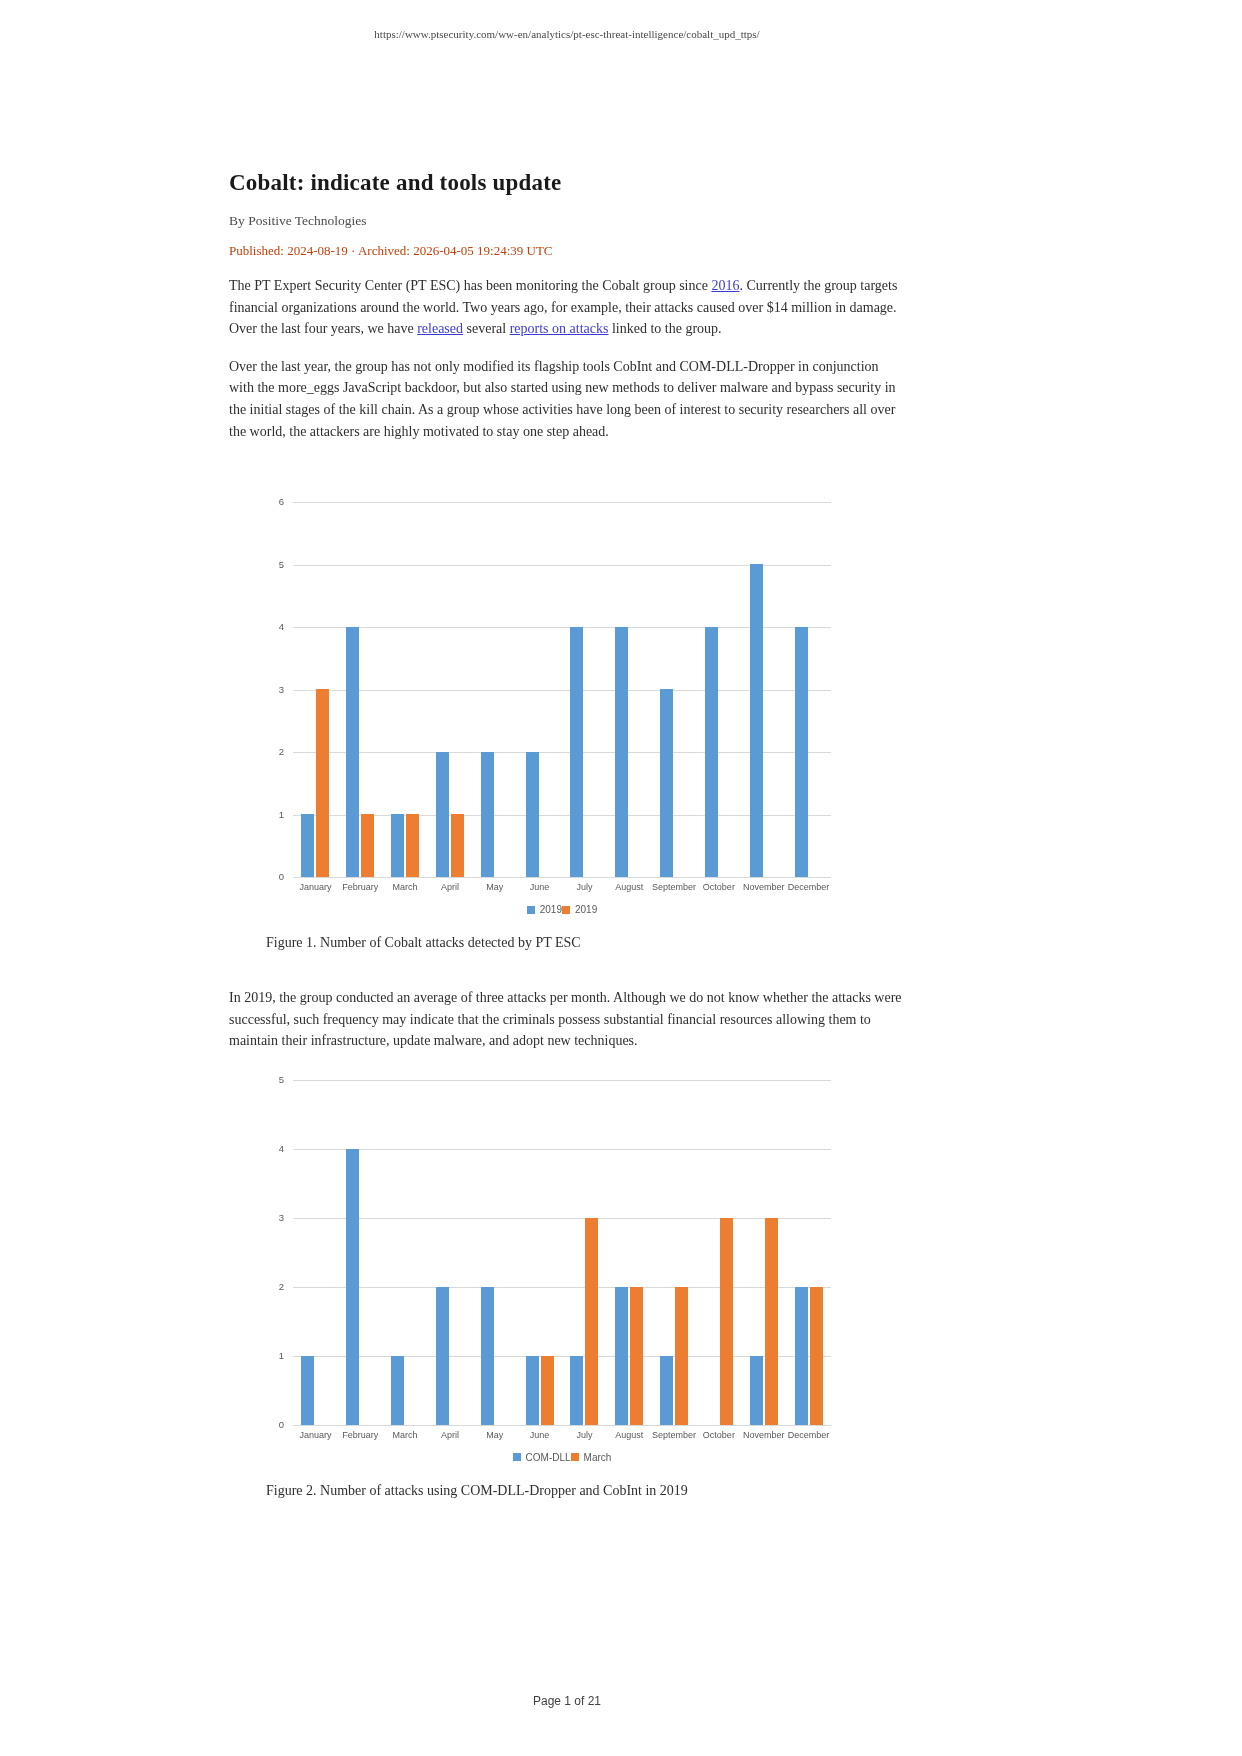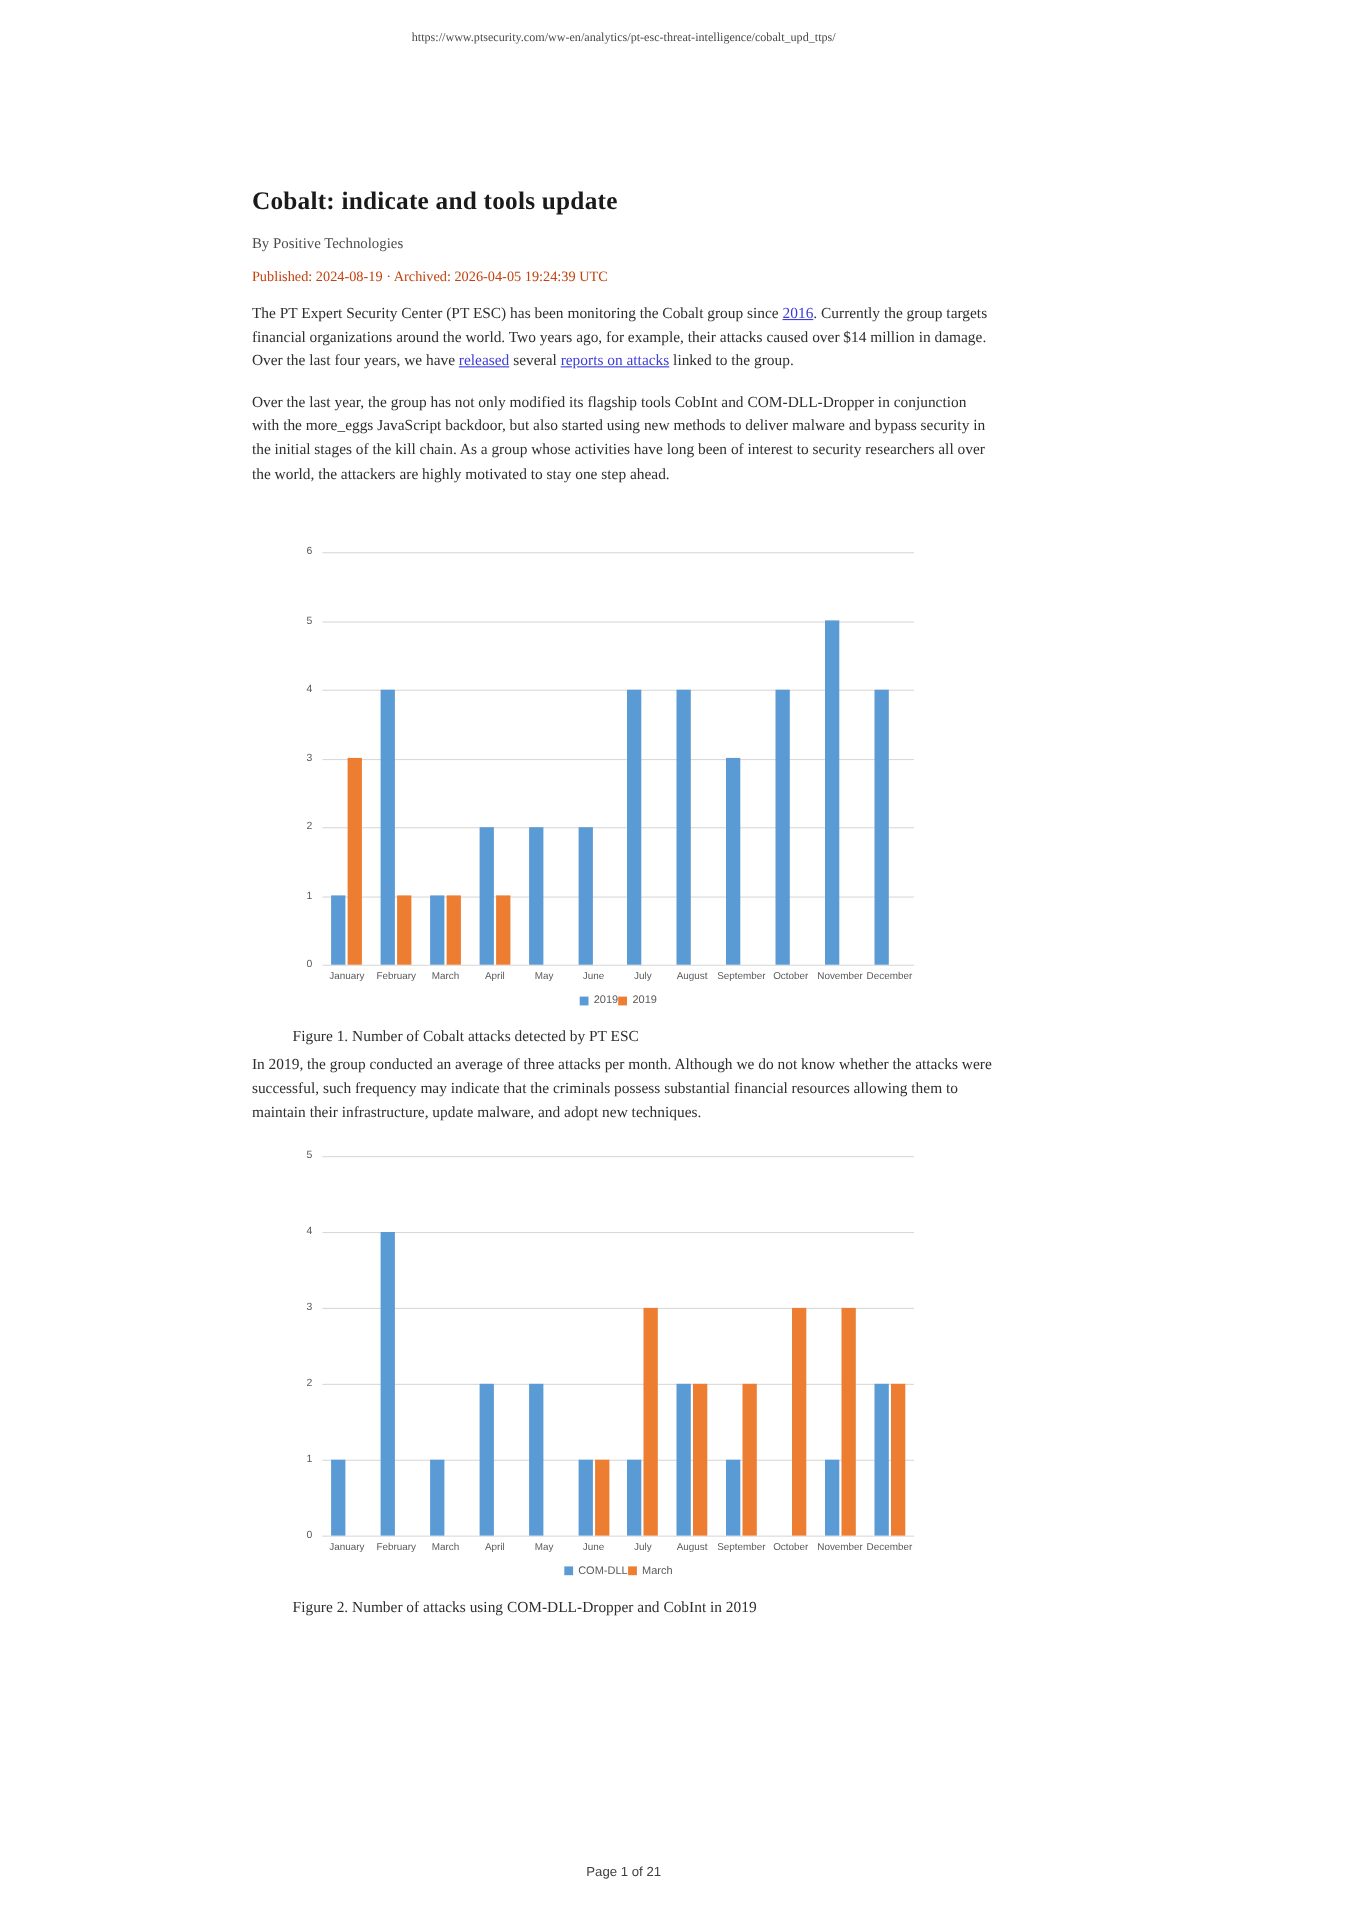--- a/index.html
+++ b/index.html
@@ -39,21 +39,21 @@
   .x-labels { display:flex; width:538px; margin-left:24px; margin-top:5px; }
   .x-label {
     flex:1; text-align:center; font-family:"Liberation Sans", sans-serif;
     font-size:9px; color:#595959; white-space:nowrap;
   }
   .legend { display:flex; justify-content:center; margin-top:12px; margin-left:24px; width:538px; }
   .legend-item { display:flex; align-items:center; gap:5px; }
   .swatch { width:8px; height:8px; flex:none; }
   .legend-label { font-family:"Liberation Sans", sans-serif; font-size:10px; color:#595959; }
   .caption { margin-top:20px; margin-left:37px; font-size:14px; color:#2e2e2e; }
-  .p-after-chart { margin-top:7px; }
+  .p-after-chart { margin-top:36px; }
   .page-footer {
     position:absolute; bottom:48px; left:229px; width:676px; text-align:center;
     font-family:"Liberation Sans", sans-serif; font-size:12px; color:#3f3f3f;
   }
 </style>
 </head>
 <body>
 
 <div class="page">
 

